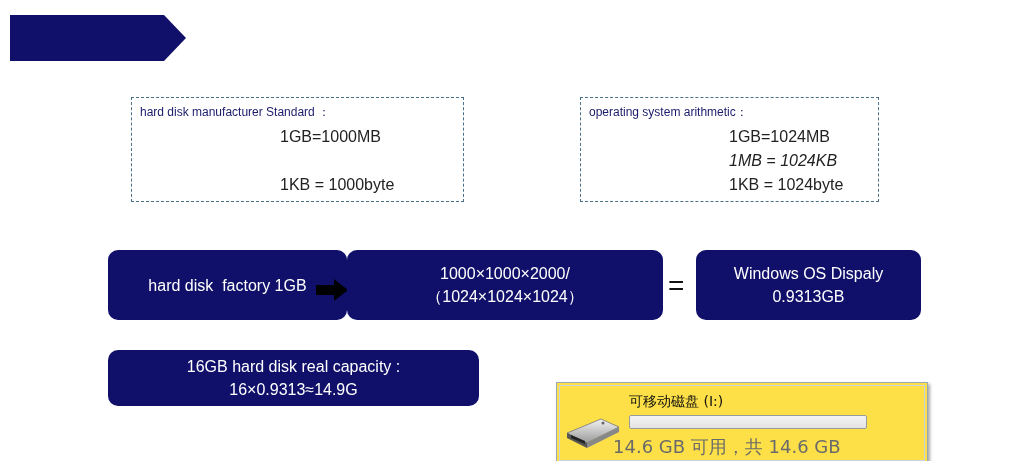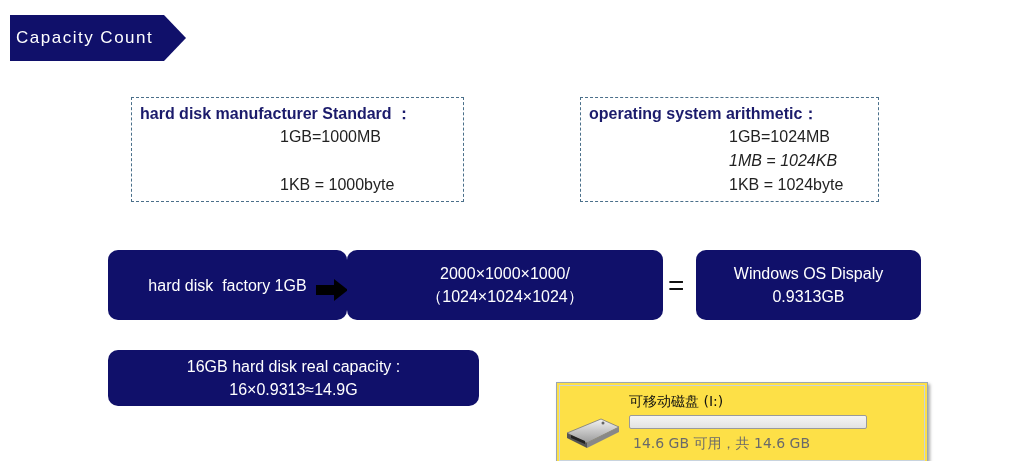--- a/index.html
+++ b/index.html
@@ -3,44 +3,43 @@
 <meta charset="utf-8">
 <style>
   html, body { margin:0; padding:0; }
   body { width:1014px; height:461px; background:#ffffff; position:relative; overflow:hidden;
          font-family:"Liberation Sans", "DejaVu Sans", sans-serif; }
   .title-banner { position:absolute; left:10px; top:15px; width:176px; height:46px; }
   .title-banner svg { position:absolute; left:0; top:0; }
   .title-text { position:absolute; left:6px; top:0; height:46px; line-height:46px; color:#fff;
                 font-size:17px; letter-spacing:1.5px; }
   .dash-box { position:absolute; border:1px dashed #4a6f8a; box-sizing:border-box; }
-  .dash-title { position:absolute; left:8px; top:6px; color:#1b1b6b; font-weight:bold; font-size:16px; }
+  .dash-title { position:absolute; left:8px; top:6px; color:#1b1b6b; font-weight:normal; font-size:12px; }
   .dash-line { position:absolute; color:#222; font-size:16px; }
   .rbox { position:absolute; background:#10106a; border-radius:10px; color:#fff; display:flex;
           flex-direction:column; align-items:center; justify-content:center; font-size:16px; line-height:23px; text-align:center; }
   .arrow { position:absolute; left:316px; top:279px; }
   .equals { position:absolute; left:668px; top:270px; font-size:28px; color:#111; }
   .drive-card { position:absolute; left:556px; top:350px; width:372px; height:82px; background:#fde047;
                 border:1px solid #9aa7b4; box-shadow:2px 2px 3px rgba(0,0,0,0.35); box-sizing:border-box;margin-top:32px; }
   .drive-inner { position:absolute; left:2px; top:2px; right:2px; bottom:2px; border:1px solid #c8d3de; }
   .drive-name { position:absolute; left:72px; top:10px; font-size:14px; color:#111; font-family:"DejaVu Sans", sans-serif; }
   .drive-bar { position:absolute; left:72px; top:32px; width:238px; height:14px; border:1px solid #9a9a9a; border-radius:2px;
                background:linear-gradient(#f4f4f4,#e2e2e2); box-sizing:border-box; }
   .drive-bar-fill { height:100%; background:#26a0da; }
-  .drive-info { position:absolute; left:76px; top:52px; font-size:14px; color:#6a6a6a; font-family:"DejaVu Sans", sans-serif; }
+  .drive-info { position:absolute; left:56px; top:52px; font-size:18px; color:#6a6a6a; font-family:"DejaVu Sans", sans-serif; }
   .drive-icon { position:absolute; left:6px; top:30px; }
 </style>
 </head>
 <body>
 
 <div class="title-banner">
   <svg width="176" height="46">
     <polygon points="0,0 154,0 176,23 154,46 0,46" fill="#10106a"></polygon>
   </svg>
-  <span class="title-text">Capacity Count</span>
 </div>
 
 <div class="dash-box" style="left:131px;top:97px;width:333px;height:105px;">
   <span class="dash-title">hard disk manufacturer Standard ：</span>
   <span class="dash-line" style="left:148px;top:30px;">1GB=1000MB</span>
   <span class="dash-line" style="left:148px;top:78px;">1KB = 1000byte</span>
 </div>
 
 <div class="dash-box" style="left:580px;top:97px;width:299px;height:105px;">
   <span class="dash-title">operating system arithmetic：</span>
@@ -52,21 +51,21 @@
 <div class="rbox" style="left:108px;top:250px;width:239px;height:70px;">
   <span style="white-space:pre;">hard disk  factory 1GB</span>
 </div>
 
 <svg class="arrow" width="32" height="22">
   <rect x="0" y="6" width="18" height="10" fill="#000"></rect>
   <polygon points="18,0 32,11 18,22" fill="#000"></polygon>
 </svg>
 
 <div class="rbox" style="left:347px;top:250px;width:316px;height:70px;">
-  <span>2000×1000×1000/</span>
+  <span>1000×1000×2000/</span>
   <span>（1024×1024×1024）</span>
 </div>
 
 <span class="equals">=</span>
 
 <div class="rbox" style="left:696px;top:250px;width:225px;height:70px;">
   <span>Windows OS Dispaly</span>
   <span>0.9313GB</span>
 </div>
 

